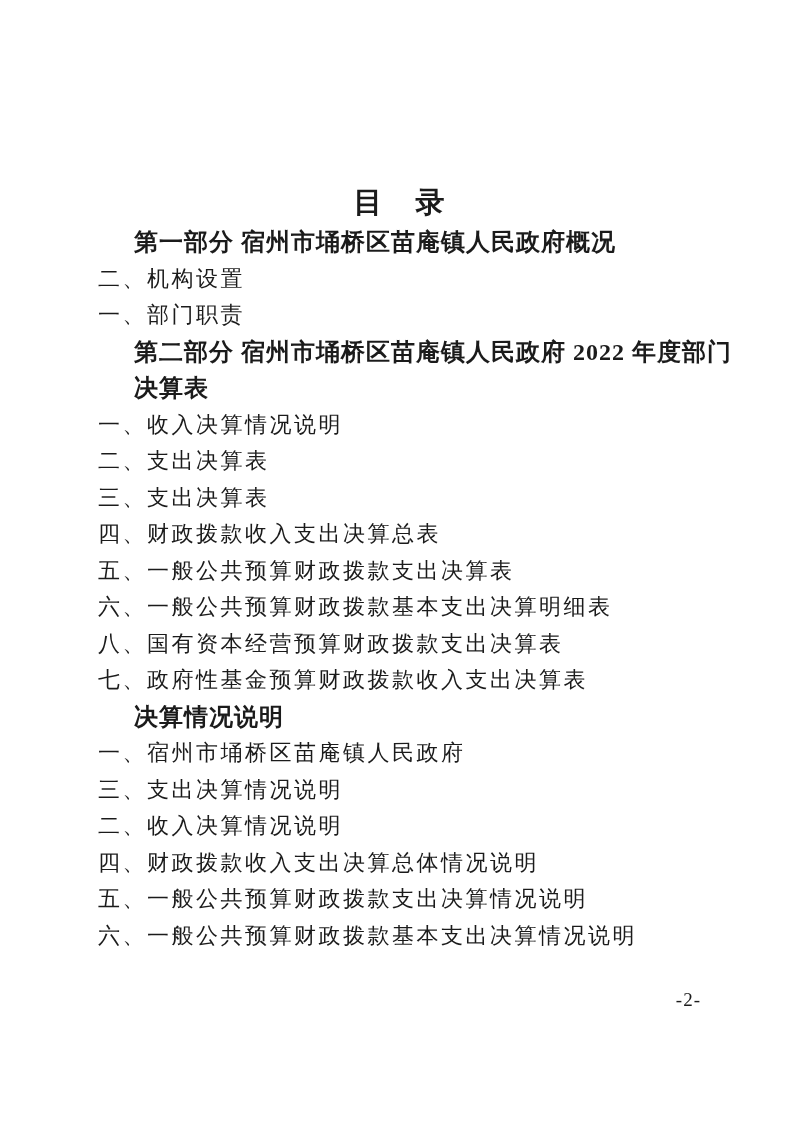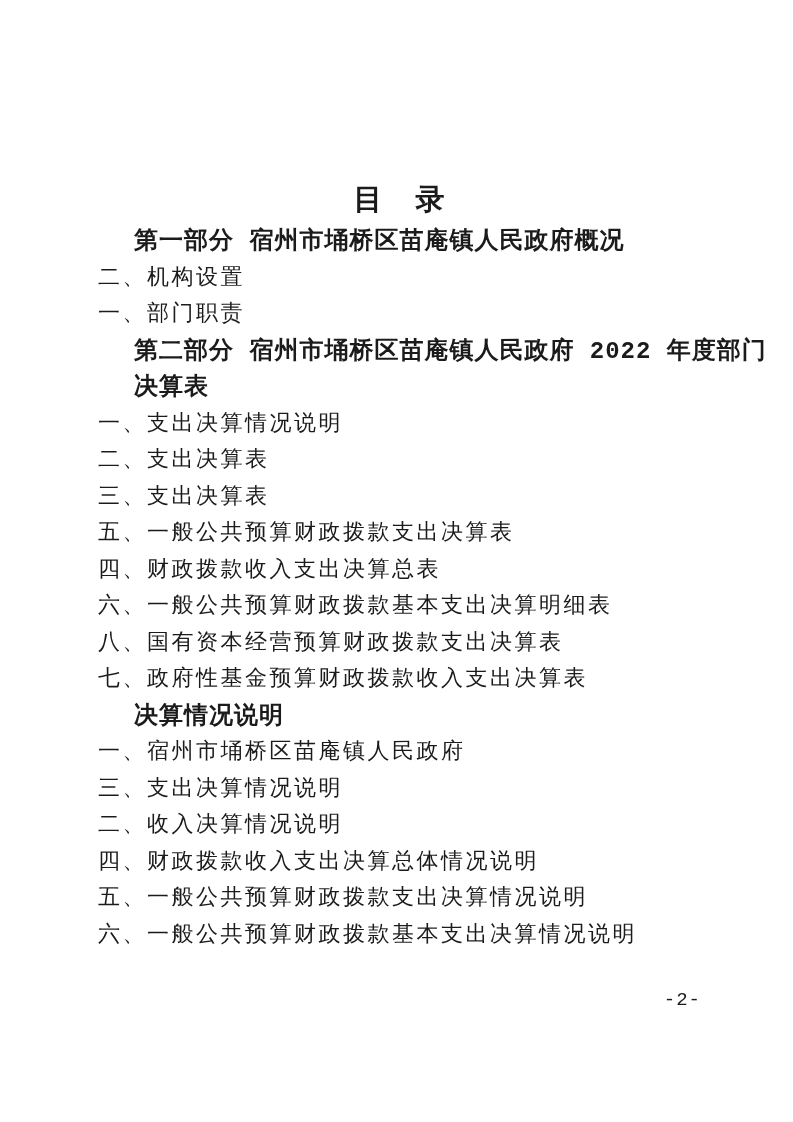--- a/index.html
+++ b/index.html
@@ -6,21 +6,21 @@
     margin: 0;
     padding: 0;
     background: #ffffff;
   }
   .page {
     position: relative;
     width: 793px;
     height: 1122px;
     background: #ffffff;
     overflow: hidden;
-    font-family: Liberation Mono, monospace;
+    font-family: Liberation Serif, serif;
     color: #1b1b1b;
   }
   .content {
     position: absolute;
     left: 98px;
     top: 180px;
     width: 604px;
   }
   .doc-title {
     font-size: 29px;
@@ -60,25 +60,25 @@
   <div class="content">
 
     <div class="doc-title">目　录</div>
 
     <div class="line heading">第一部分 宿州市埇桥区苗庵镇人民政府概况</div>
     <div class="line item">二、机构设置</div>
     <div class="line item">一、部门职责</div>
 
     <div class="line heading">第二部分 宿州市埇桥区苗庵镇人民政府 2022 年度部门</div>
     <div class="line heading">决算表</div>
-    <div class="line item">一、支出决算情况说明</div>
+    <div class="line item">一、收入决算情况说明</div>
     <div class="line item">二、支出决算表</div>
     <div class="line item">三、支出决算表</div>
+    <div class="line item">四、财政拨款收入支出决算总表</div>
     <div class="line item">五、一般公共预算财政拨款支出决算表</div>
-    <div class="line item">四、财政拨款收入支出决算总表</div>
     <div class="line item">六、一般公共预算财政拨款基本支出决算明细表</div>
     <div class="line item">八、国有资本经营预算财政拨款支出决算表</div>
     <div class="line item">七、政府性基金预算财政拨款收入支出决算表</div>
 
     <div class="line heading">决算情况说明</div>
     <div class="line item">一、宿州市埇桥区苗庵镇人民政府</div>
     <div class="line item">三、支出决算情况说明</div>
     <div class="line item">二、收入决算情况说明</div>
     <div class="line item">四、财政拨款收入支出决算总体情况说明</div>
     <div class="line item">五、一般公共预算财政拨款支出决算情况说明</div>

